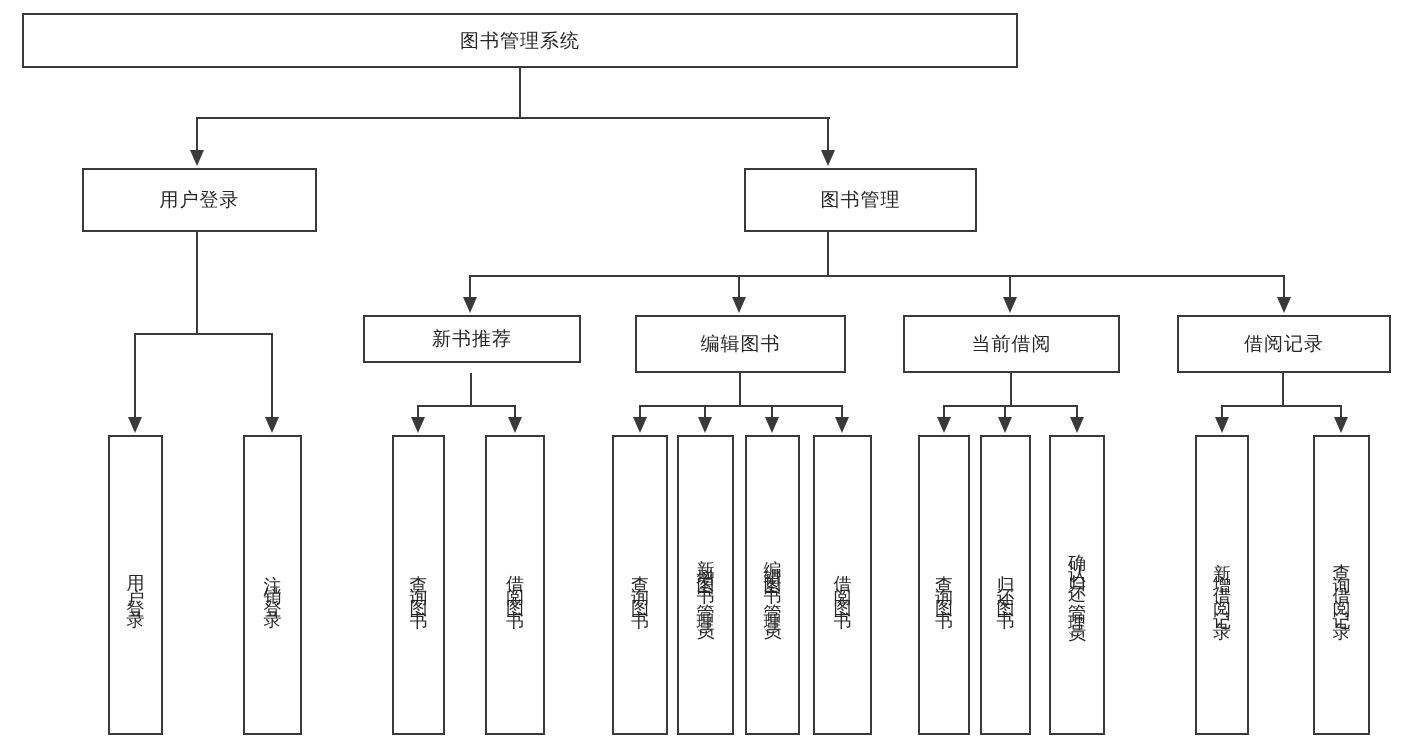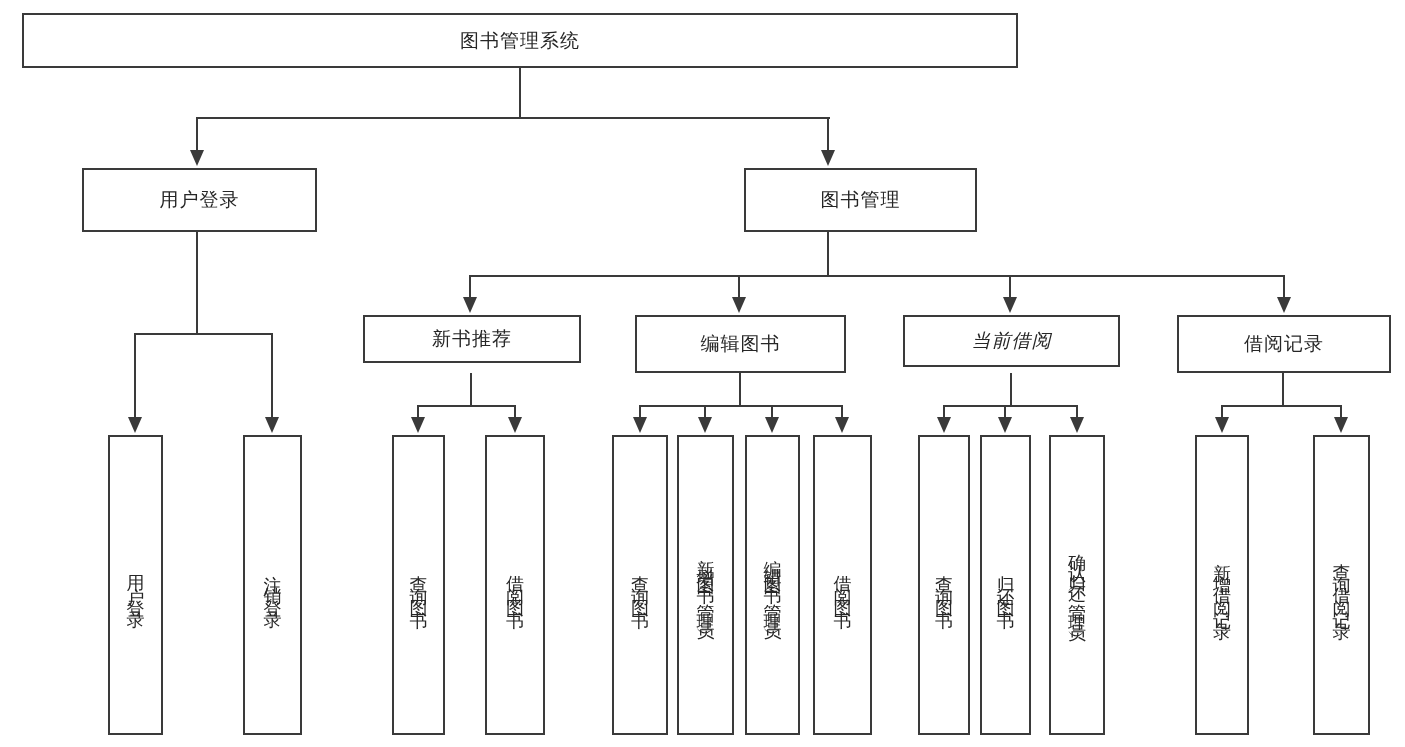--- a/index.html
+++ b/index.html
@@ -105,21 +105,21 @@
   <div class="arrow" style="left:1003px; top:297px;"></div>
   <div class="line v" style="left:1283px; top:275px; height:24px;"></div>
   <div class="arrow" style="left:1277px; top:297px;"></div>
 
   <div class="box" style="left:363px; top:315px; width:218px; height:48px;">
     <span>新书推荐</span>
   </div>
   <div class="box" style="left:635px; top:315px; width:211px; height:58px;">
     <span>编辑图书</span>
   </div>
-  <div class="box" style="left:903px; top:315px; width:217px; height:52px;font-style:italic;">
+  <div class="box" style="left:903px; top:315px; width:217px; height:58px;">
     <span>当前借阅</span>
   </div>
   <div class="box" style="left:1177px; top:315px; width:214px; height:58px;align-items:center;">
     <span>借阅记录</span>
   </div>
 
   <div class="line v" style="left:470px; top:373px; height:33px;"></div>
   <div class="line h" style="left:417px; top:405px; width:99px;"></div>
   <div class="line v" style="left:417px; top:405px; height:14px;"></div>
   <div class="arrow" style="left:411px; top:417px;"></div>

